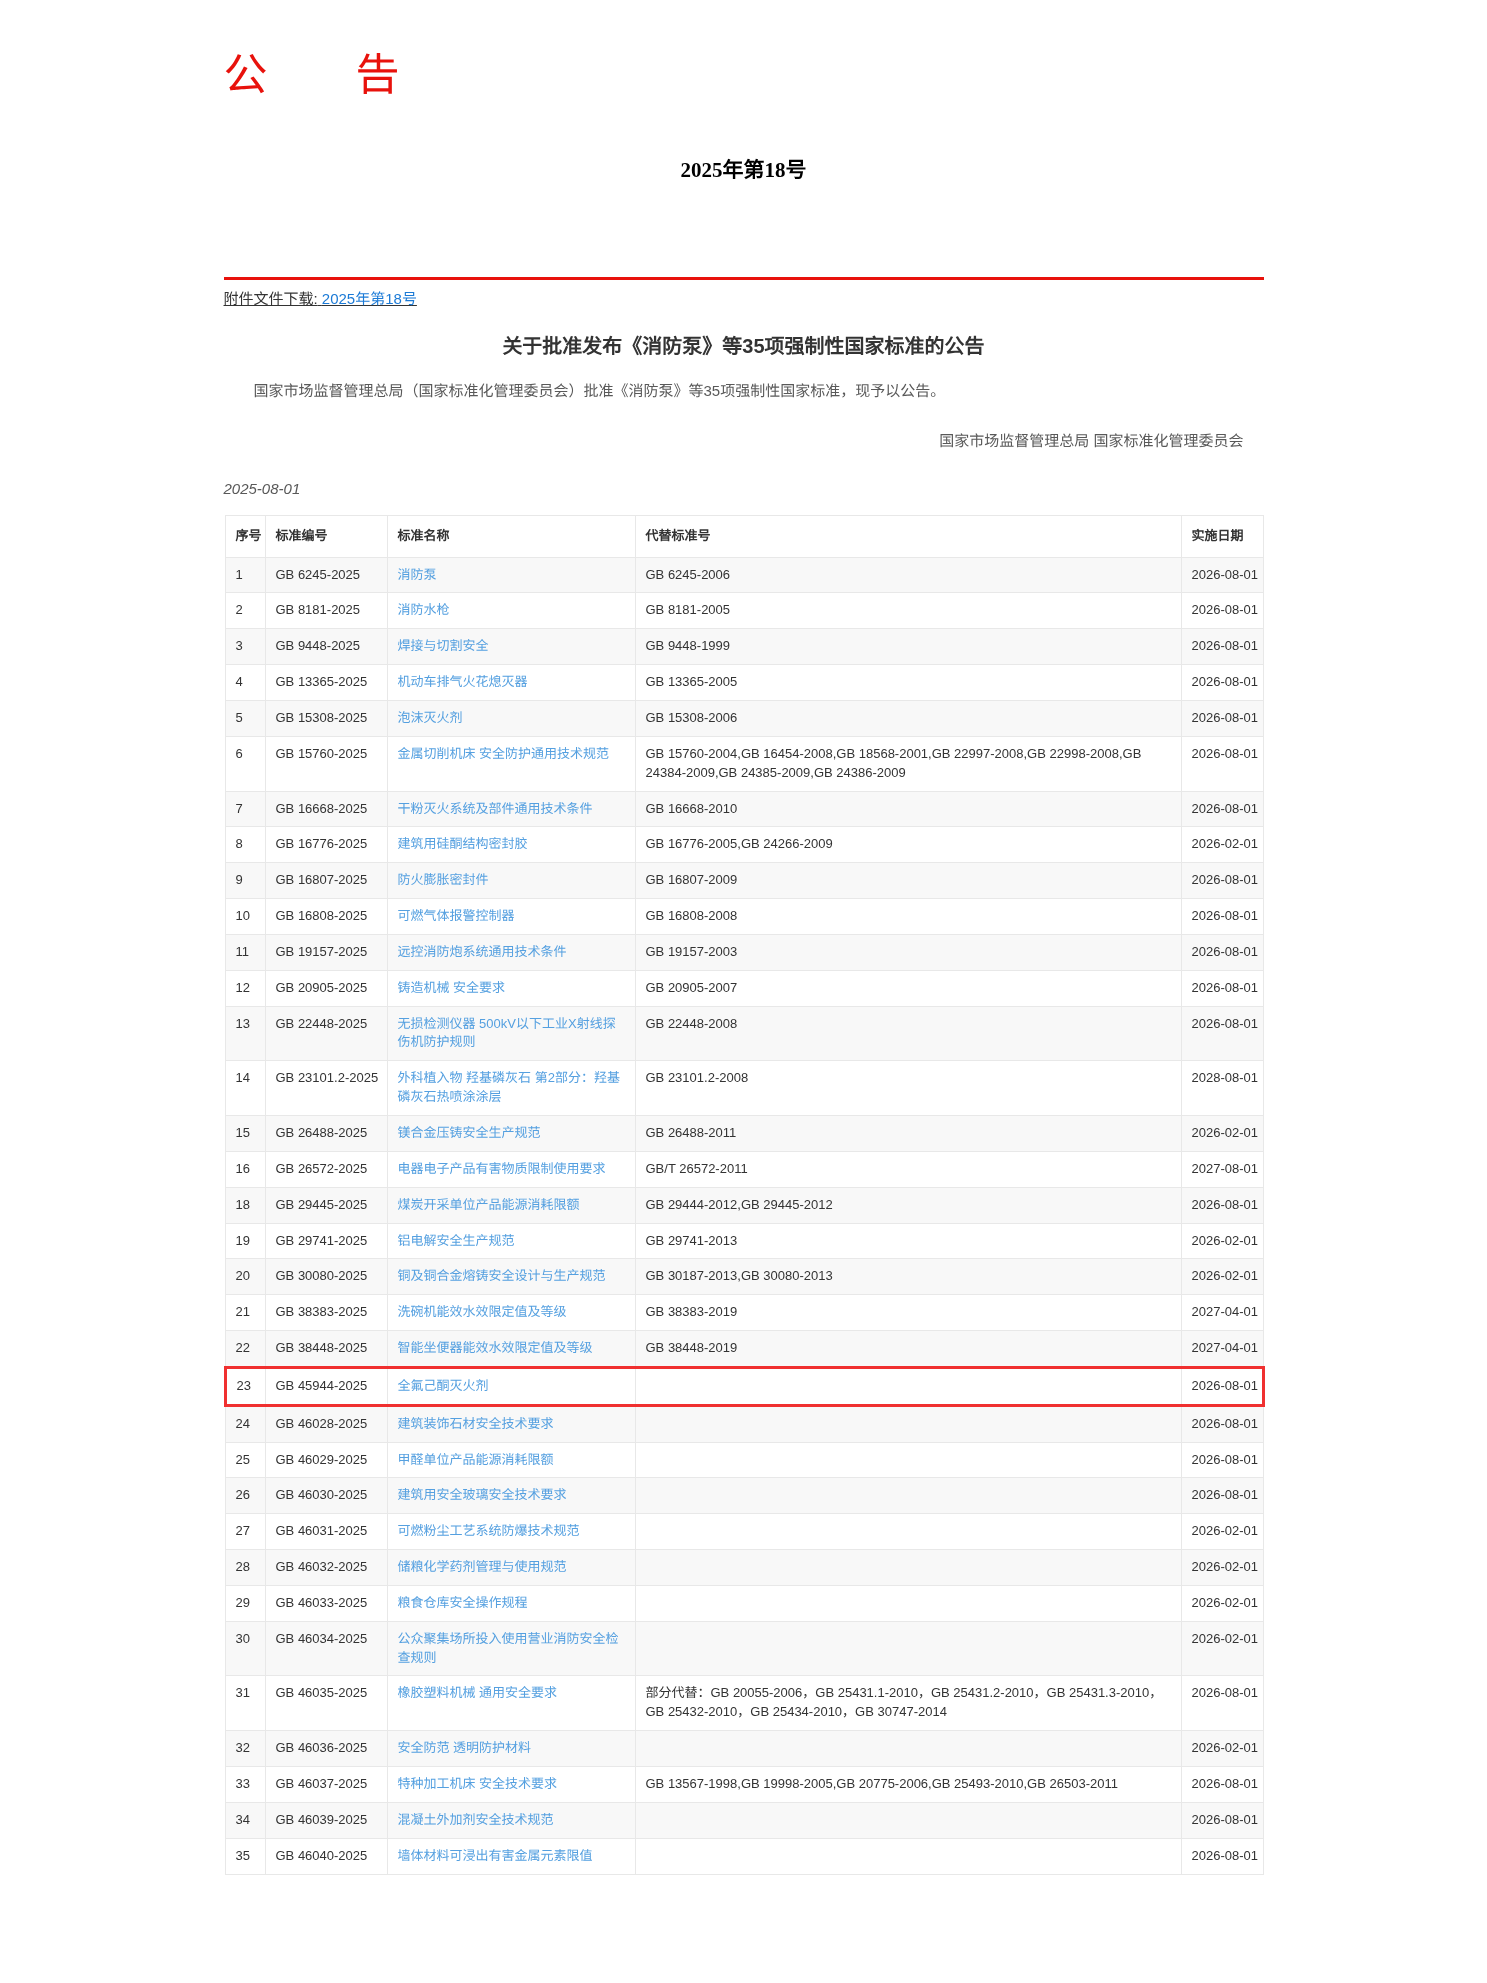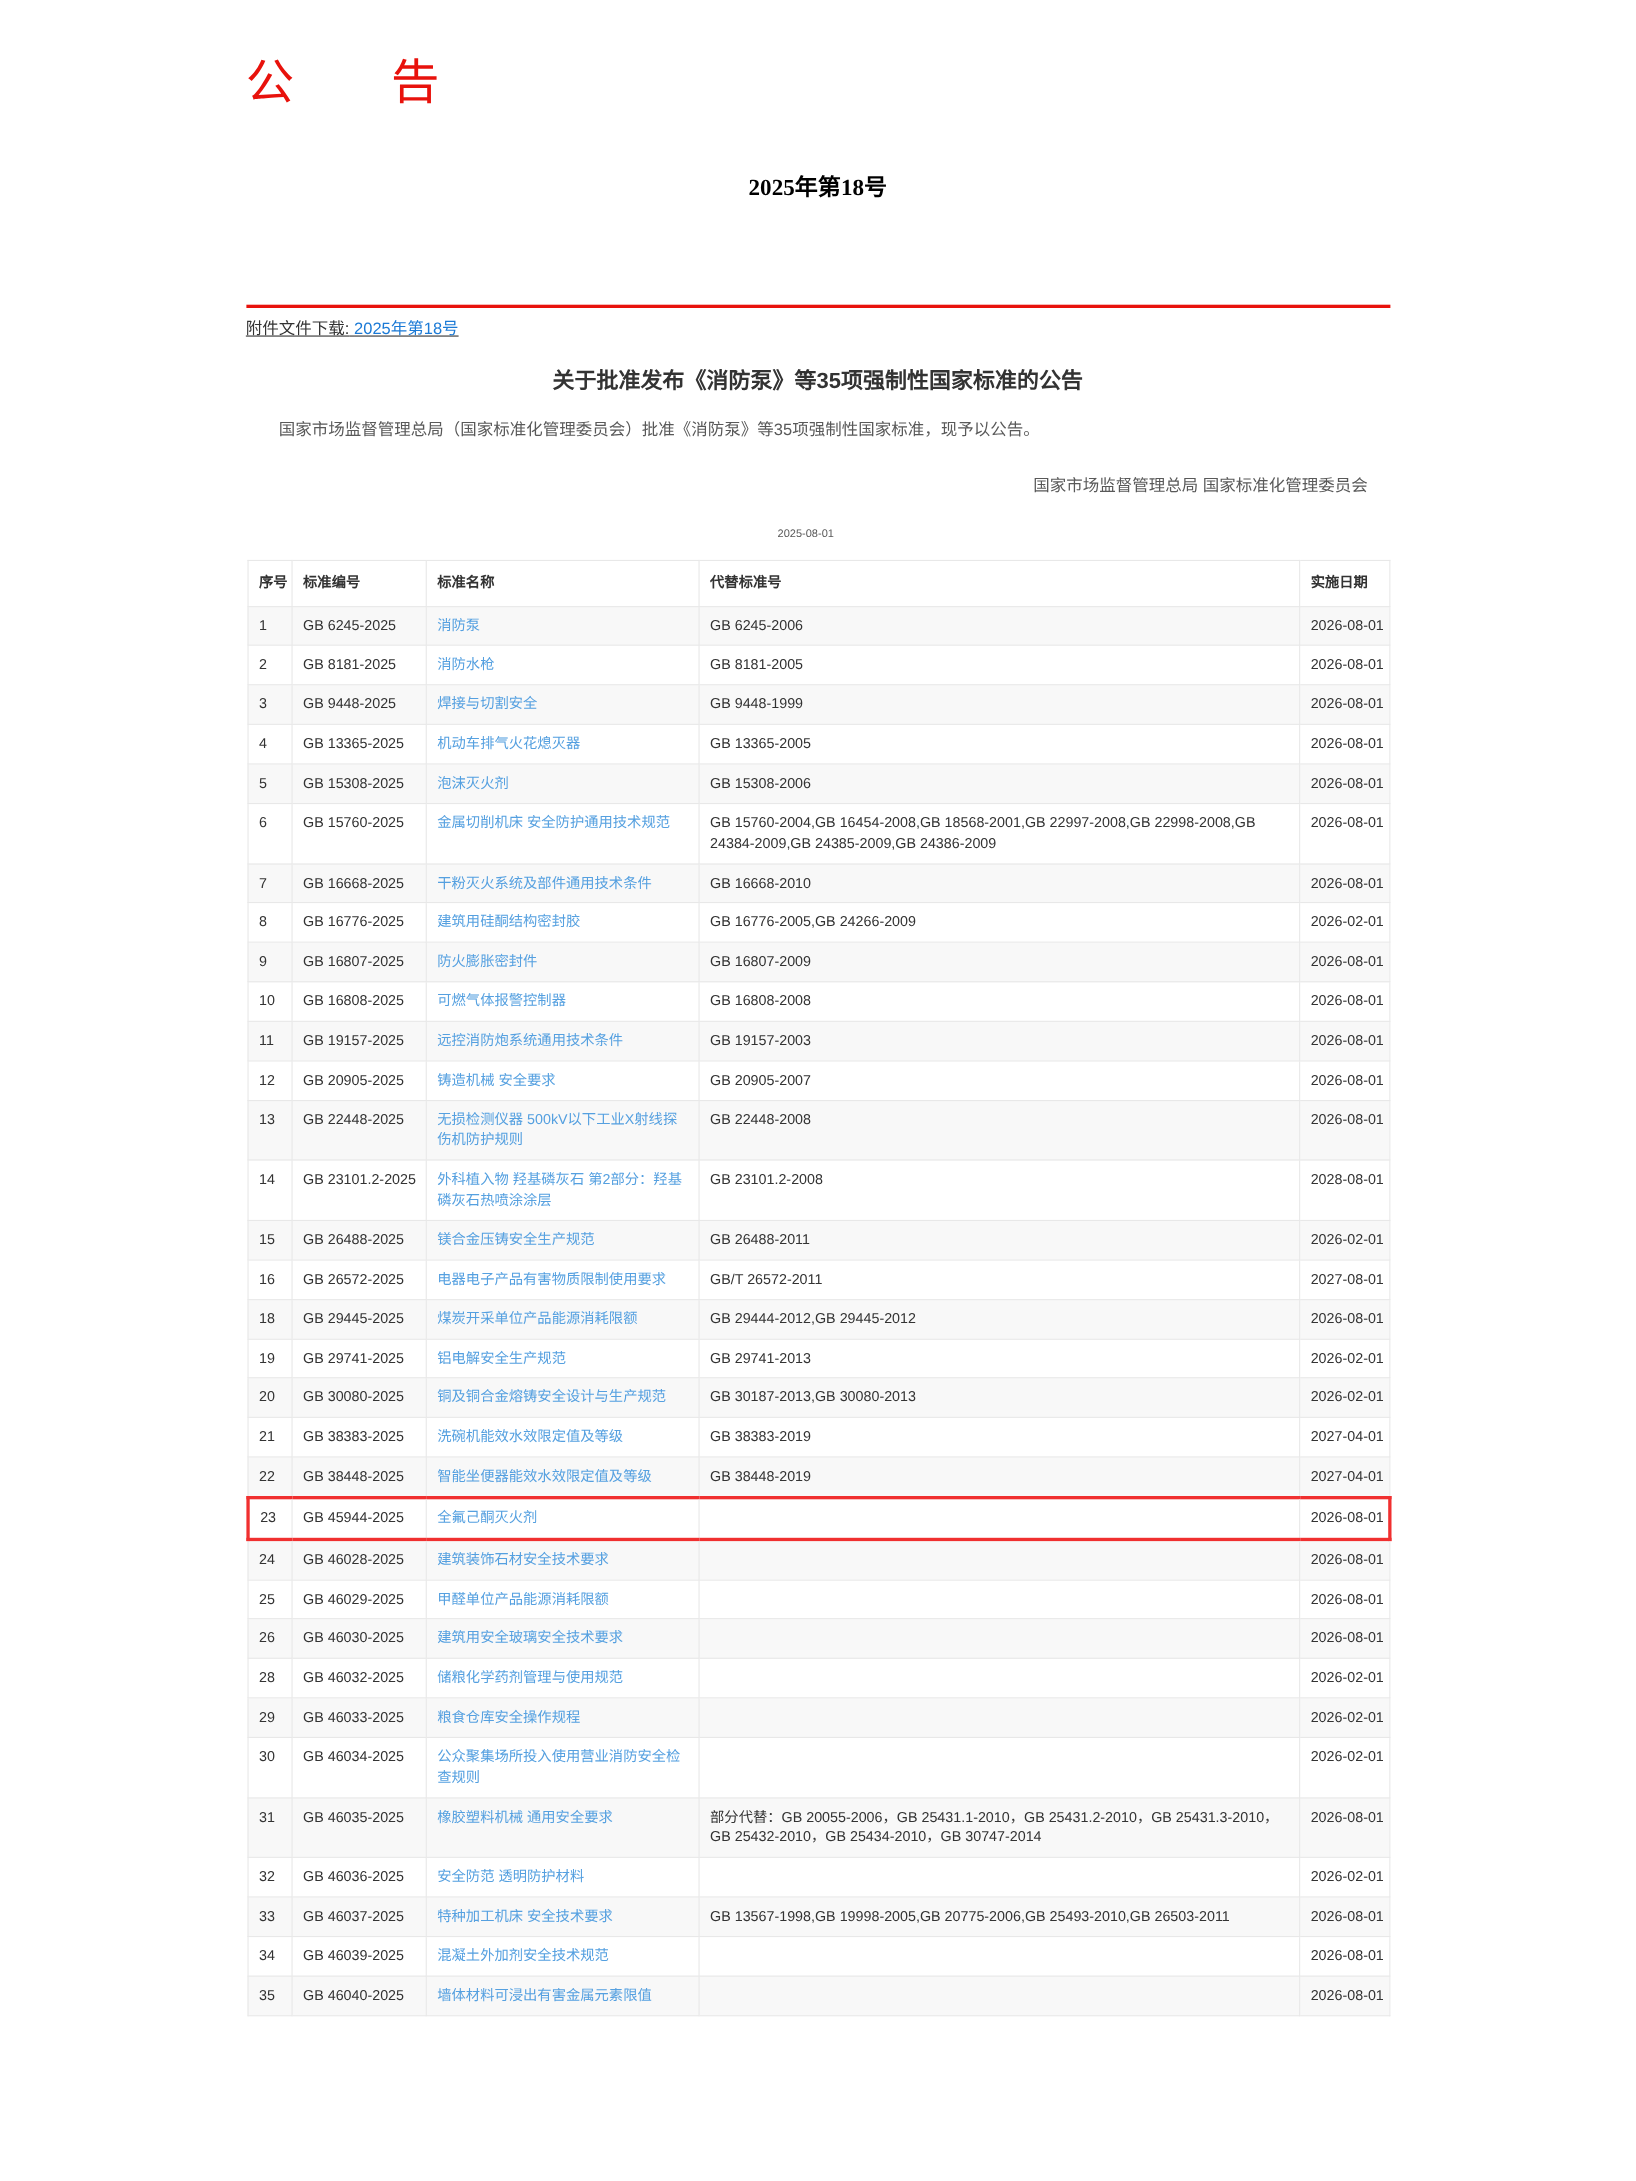--- a/index.html
+++ b/index.html
@@ -87,24 +87,25 @@
   }
   .signature{
     margin-top:26px;
     text-align:right;
     padding-right:20px;
     font-size:15px;
     color:var(--text-gray);
   }
   .doc-date{
     margin-top:30px;
-    text-align:center;
+    text-align:left;
     padding-right:22px;
-    font-size:10px;
+    font-size:15px;
     color:var(--text-gray);
+    font-style:italic;
   }
   table.standards{
     margin-top:18px;
     width:100%;
     border-collapse:collapse;
     table-layout:fixed;
     font-size:13px;
     color:var(--text-dark);
   }
   table.standards th,
@@ -356,20 +357,27 @@
           <td class="nowrap">2026-08-01</td>
         </tr>
         <tr>
           <td class="nowrap">26</td>
           <td class="nowrap">GB 46030-2025</td>
           <td><a class="name-link">建筑用安全玻璃安全技术要求</a></td>
           <td></td>
           <td class="nowrap">2026-08-01</td>
         </tr>
         <tr>
+          <td class="nowrap">27</td>
+          <td class="nowrap">GB 46031-2025</td>
+          <td><a class="name-link">可燃粉尘工艺系统防爆技术规范</a></td>
+          <td></td>
+          <td class="nowrap">2026-02-01</td>
+        </tr>
+        <tr>
           <td class="nowrap">28</td>
           <td class="nowrap">GB 46032-2025</td>
           <td><a class="name-link">储粮化学药剂管理与使用规范</a></td>
           <td></td>
           <td class="nowrap">2026-02-01</td>
         </tr>
         <tr>
           <td class="nowrap">29</td>
           <td class="nowrap">GB 46033-2025</td>
           <td><a class="name-link">粮食仓库安全操作规程</a></td>

